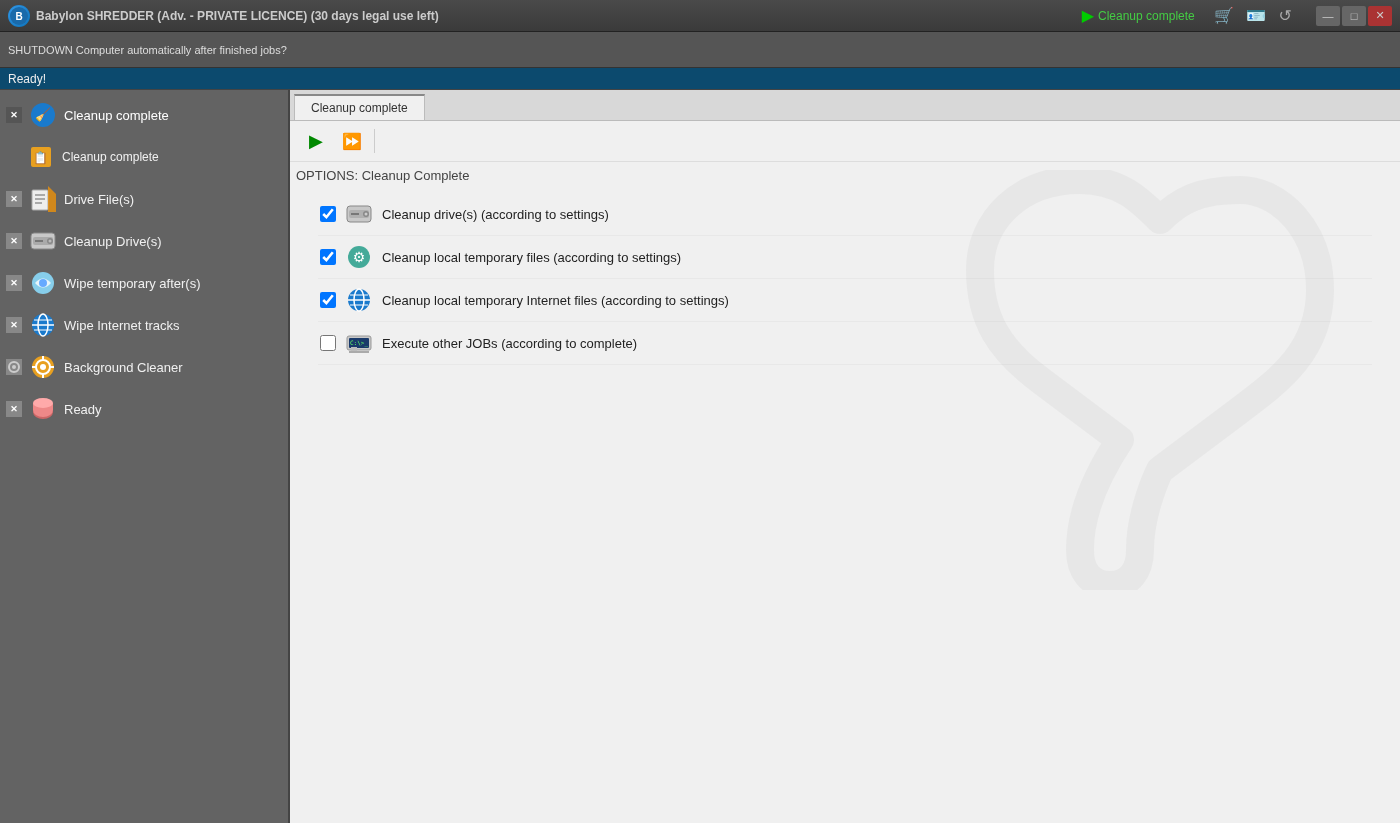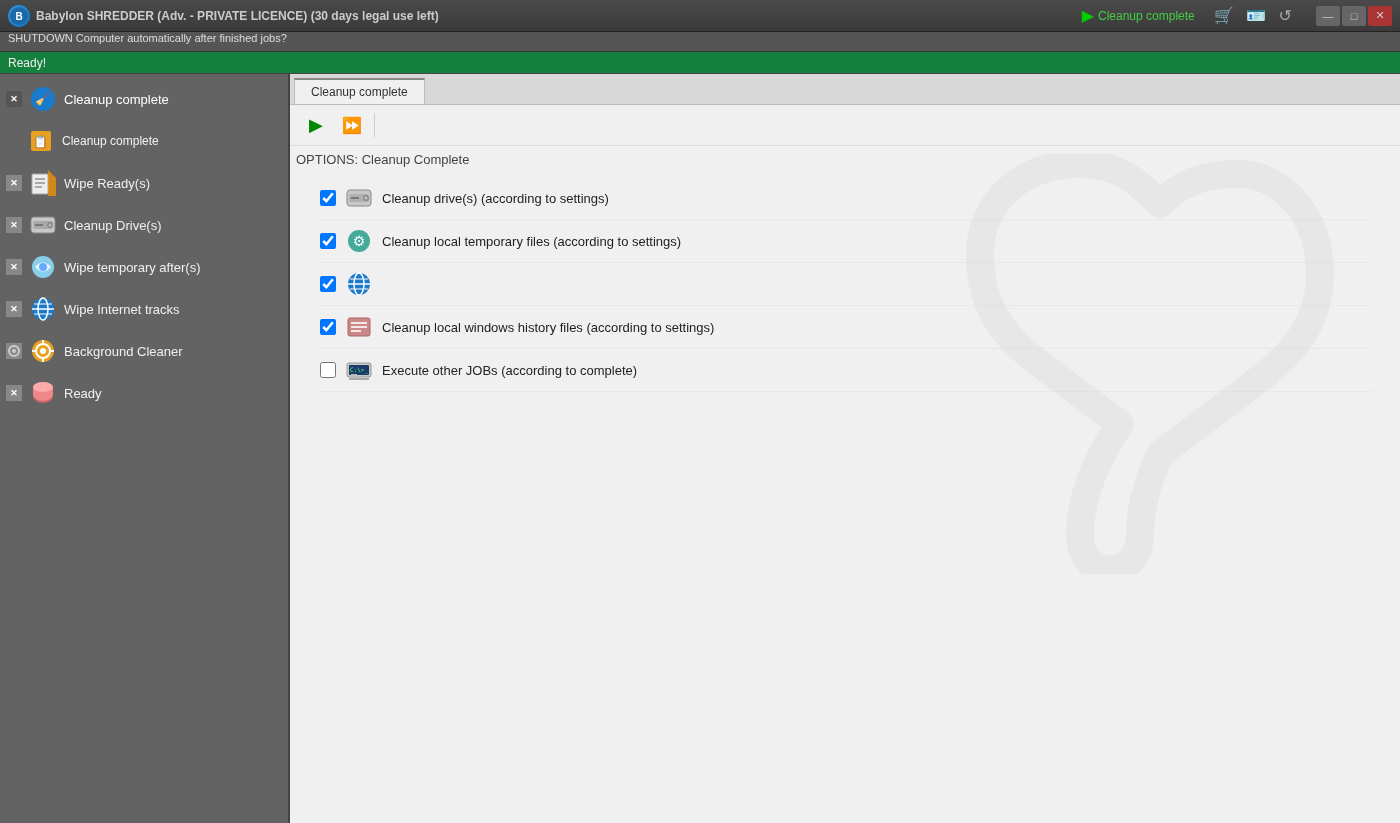--- a/index.html
+++ b/index.html
@@ -37,33 +37,33 @@
     #title-bar .win-btn {
       width: 24px; height: 20px;
       background: #666; border: none; color: #ccc; font-size: 11px;
       cursor: pointer; display: flex; align-items: center; justify-content: center;
       border-radius: 2px;
     }
     #title-bar .win-btn.close { background: #a33; }
 
     
     #shutdown-bar {
-      height: 20px;
+      height: 36px;
       background: #555;
-      display: flex; align-items: flex-start;
+      display: flex; align-items: center;
       padding: 0 8px;
       color: #ddd;
       font-size: 11px;
       border-bottom: 1px solid #333;
     }
 
     
     #ready-bar {
       height: 22px;
-      background: #15803d;
+      background: #0c4a6e;
       display: flex; align-items: center;
       padding: 0 8px;
       color: #eee;
       font-size: 12px;
       border-bottom: 1px solid #444;
     }
 
     
     #main-layout {
       display: flex;
@@ -272,21 +272,21 @@
       <div class="sidebar-bullet">✕</div>
       <div class="sidebar-icon">
         <svg width="26" height="26" viewBox="0 0 26 26">
           <rect x="2" y="4" width="16" height="20" rx="1" fill="#eee" stroke="#aaa"></rect>
           <rect x="5" y="8" width="10" height="2" fill="#aaa"></rect>
           <rect x="5" y="12" width="10" height="2" fill="#aaa"></rect>
           <rect x="5" y="16" width="7" height="2" fill="#aaa"></rect>
           <polygon points="18,0 26,8 26,26 18,26" fill="#f90" opacity="0.7"></polygon>
         </svg>
       </div>
-      <span>Wipe Ready(s)</span>
+      <span>Drive File(s)</span>
     </div>
 
     <div class="sidebar-item">
       <div class="sidebar-bullet">✕</div>
       <div class="sidebar-icon">
         <svg width="26" height="24" viewBox="0 0 26 24">
           <rect x="1" y="4" width="24" height="16" rx="3" fill="#c8c8c8" stroke="#888"></rect>
           <rect x="3" y="8" width="20" height="8" rx="2" fill="#aaa"></rect>
           <circle cx="20" cy="12" r="3" fill="#888"></circle>
           <circle cx="20" cy="12" r="1.5" fill="#bbb"></circle>
@@ -408,34 +408,23 @@
         <input type="checkbox" checked="" style="">
         <div class="option-icon">
           <svg width="26" height="26" viewBox="0 0 26 26">
             <circle cx="13" cy="13" r="11" fill="#1a7acc"></circle>
             <ellipse cx="13" cy="13" rx="5" ry="11" fill="none" stroke="white" stroke-width="1.5"></ellipse>
             <line x1="2" y1="13" x2="24" y2="13" stroke="white" stroke-width="1.5"></line>
             <line x1="4" y1="8" x2="22" y2="8" stroke="white" stroke-width="1"></line>
             <line x1="4" y1="18" x2="22" y2="18" stroke="white" stroke-width="1"></line>
           </svg>
         </div>
-      </div>
-
-      <div class="option-row">
-        <input type="checkbox" checked="" style="">
-        <div class="option-icon">
-          <svg width="26" height="22" viewBox="0 0 26 22">
-            <rect x="2" y="2" width="22" height="18" rx="2" fill="#c88" stroke="#a66"></rect>
-            <rect x="5" y="6" width="16" height="2" fill="#fff" opacity="0.8"></rect>
-            <rect x="5" y="10" width="16" height="2" fill="#fff" opacity="0.8"></rect>
-            <rect x="5" y="14" width="10" height="2" fill="#fff" opacity="0.8"></rect>
-          </svg>
-        </div>
-        <span class="option-label">Cleanup local windows history files (according to settings)</span>
-      </div>
+        <span class="option-label">Cleanup local temporary Internet files (according to settings)</span>
+      </div>
+
 
       <div class="option-row">
         <input type="checkbox" style="">
         <div class="option-icon">
           <svg width="26" height="22" viewBox="0 0 26 22">
             <rect x="1" y="4" width="24" height="14" rx="2" fill="#c8c8c8" stroke="#999"></rect>
             <rect x="3" y="6" width="20" height="10" rx="1" fill="#1a3a6a"></rect>
             <rect x="5" y="15" width="6" height="4" fill="#bbb"></rect>
             <rect x="3" y="19" width="20" height="2" fill="#aaa"></rect>
             <text x="13" y="13" text-anchor="middle" font-size="6" fill="#6f6" font-family="monospace">C:\&gt;_</text>

